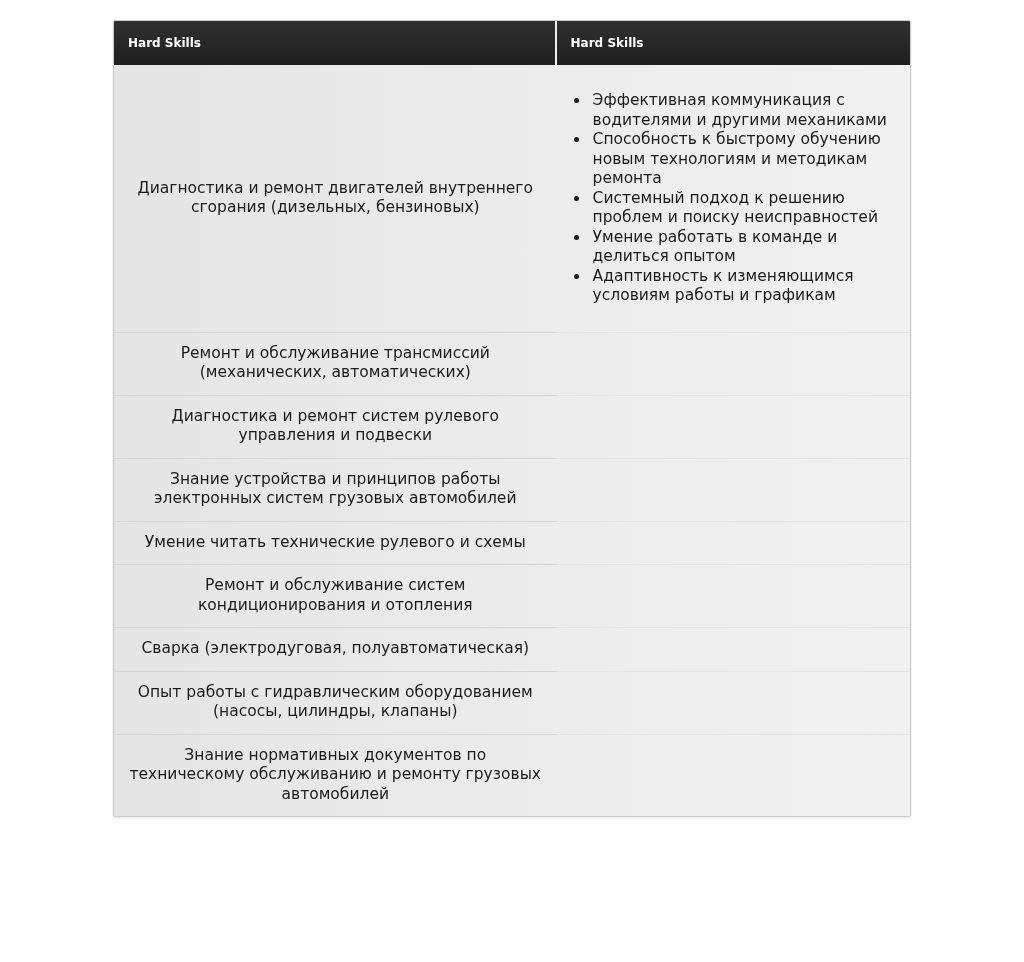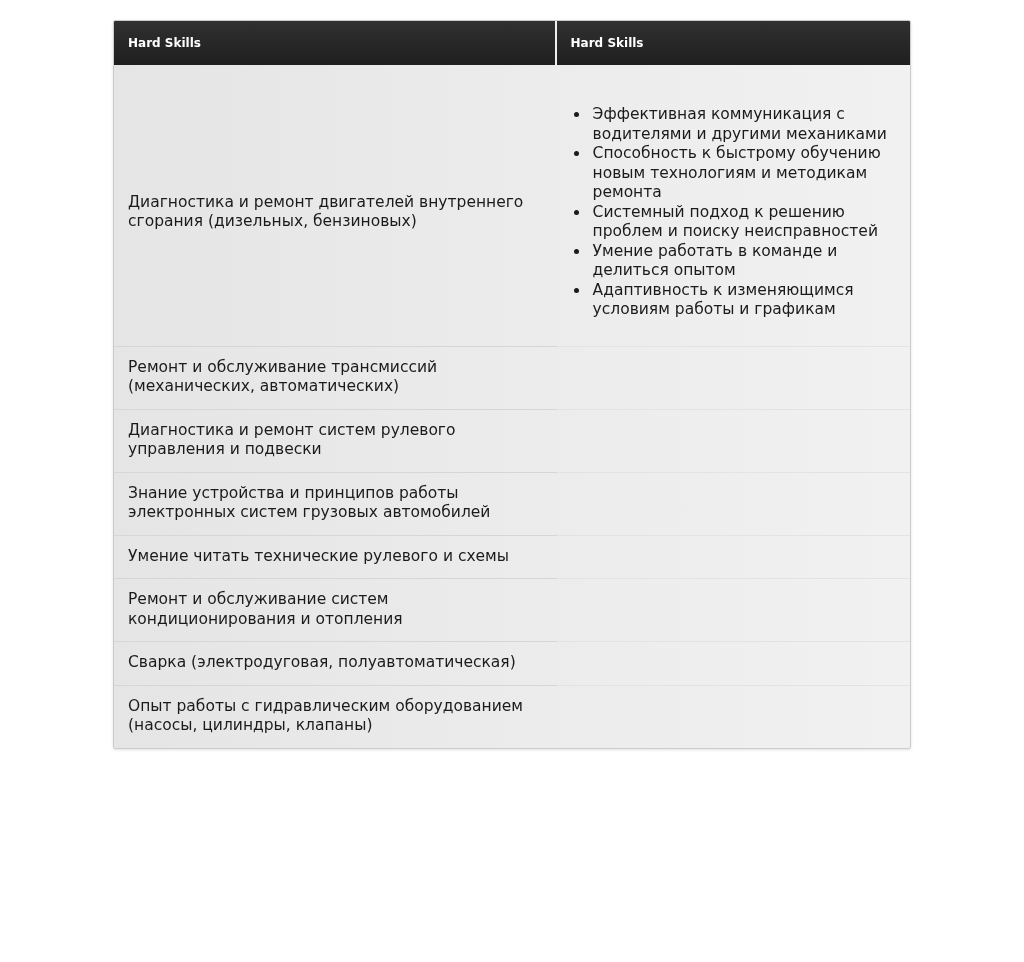--- a/index.html
+++ b/index.html
@@ -50,25 +50,25 @@
     white-space: nowrap;
   }
   thead th.hard-col { border-right: 2px solid #eeeeee; }
   td {
     font-size: 15.5px;
     line-height: 19.5px;
     color: var(--text-color);
     padding: 11px 14px 12px 14px;
     vertical-align: middle;
   }
-  td.hard-cell { width: 55.6%; }
+  td.hard-cell { width: 55.6%; text-align: center; }
   td.soft-cell { width: 44.4%; }
   tbody tr + tr td.hard-cell { border-top: 1px solid var(--row-divider); margin-left: 38px; }
   tbody tr + tr td.soft-cell { border-top: 1px solid var(--row-divider-soft); }
-  tbody tr:first-child td { padding-top: 40px; padding-bottom: 26px; }
+  tbody tr:first-child td { padding-top: 26px; padding-bottom: 26px; }
   ul.soft-list {
     margin: 0;
     padding: 0 0 0 19px;
   }
   ul.soft-list li {
     margin: 0;
     padding-left: 3px;
   }
 </style>
 </head>
@@ -116,15 +116,19 @@
           <td class="soft-cell"></td>
         </tr>
         <tr>
           <td class="hard-cell">Сварка (электродуговая, полуавтоматическая)</td>
           <td class="soft-cell"></td>
         </tr>
         <tr>
           <td class="hard-cell">Опыт работы с гидравлическим оборудованием (насосы, цилиндры, клапаны)</td>
           <td class="soft-cell"></td>
         </tr>
+        <tr>
+          <td class="hard-cell">Знание нормативных документов по техническому обслуживанию и ремонту грузовых автомобилей</td>
+          <td class="soft-cell"></td>
+        </tr>
       </tbody>
   </table>
 </div>
 
 </body></html>

